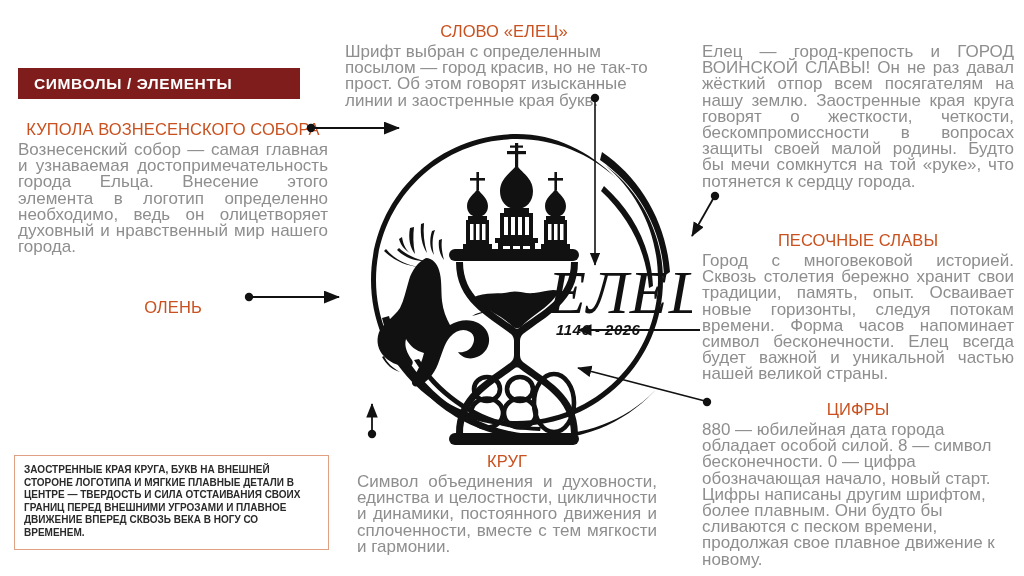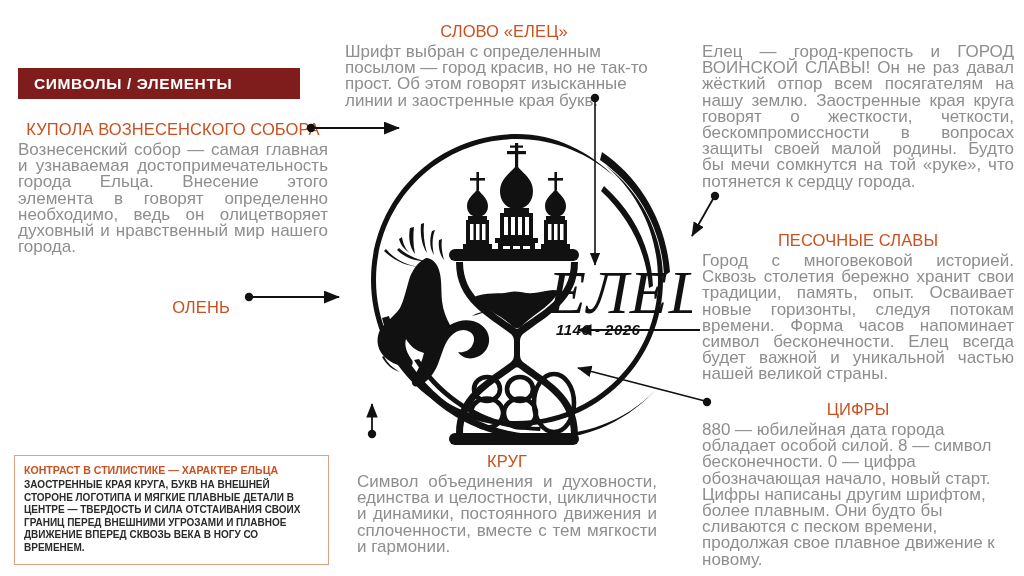--- a/index.html
+++ b/index.html
@@ -44,21 +44,21 @@
   }
   .blk-body {
     color: #8e8e8e;
     font-size: 17px;
     line-height: 16.2px;
     text-align: justify;
   }
 
   
   #b-kupola  { left: 18px;  top: 120px; width: 310px; }
-  #b-olen    { left: 18px;  top: 298px; width: 310px; margin-left: 28px; }
+  #b-olen    { left: 18px;  top: 298px; width: 310px; }
   #b-slovo   { left: 345px; top: 22px;  width: 318px; }
   #b-krug    { left: 357px; top: 452px; width: 300px; }
   #b-kraya   { left: 702px; top: 44px;  width: 312px; }
   #b-chasy   { left: 702px; top: 231px; width: 312px; }
   #b-cifry   { left: 702px; top: 400px; width: 312px; }
 
   #b-slovo .blk-body, #b-cifry .blk-body { text-align: left; }
 
   
   .callout {
@@ -99,29 +99,28 @@
 </style>
 </head>
 <body>
 
 <div id="page">
 
   <div class="badge">СИМВОЛЫ / ЭЛЕМЕНТЫ</div>
 
   <div class="block" id="b-kupola">
     <div class="blk-title">КУПОЛА ВОЗНЕСЕНСКОГО СОБОРА</div>
-    <div class="blk-body">Вознесенский собор — самая главная и узнаваемая достопримечательность города Ельца. Внесение этого элемента в говорят определенно необходимо, ведь он олицетворяет духовный и нравственный мир нашего города.</div>
+    <div class="blk-body">Вознесенский собор — самая главная и узнаваемая достопримечательность города Ельца. Внесение этого элемента в логотип определенно необходимо, ведь он олицетворяет духовный и нравственный мир нашего города.</div>
   </div>
 
   <div class="block" id="b-olen">
     <div class="blk-title">ОЛЕНЬ</div>
   </div>
 
   <div class="callout">
-    <div class="callout-title">КОНТРАСТ В СТИЛИСТИКЕ — ХАРАКТЕР ЕЛЬЦА</div>
     <div class="callout-body">ЗАОСТРЕННЫЕ КРАЯ КРУГА, БУКВ НА ВНЕШНЕЙ СТОРОНЕ ЛОГОТИПА И МЯГКИЕ ПЛАВНЫЕ ДЕТАЛИ В ЦЕНТРЕ — ТВЕРДОСТЬ И СИЛА ОТСТАИВАНИЯ СВОИХ ГРАНИЦ ПЕРЕД ВНЕШНИМИ УГРОЗАМИ И ПЛАВНОЕ ДВИЖЕНИЕ ВПЕРЕД СКВОЗЬ ВЕКА В НОГУ СО ВРЕМЕНЕМ.</div>
   </div>
 
   <div class="block" id="b-slovo">
     <div class="blk-title">СЛОВО «ЕЛЕЦ»</div>
     <div class="blk-body">Шрифт выбран с определенным посылом — город красив, но не так-то прост. Об этом говорят изысканные линии и заостренные края букв.</div>
   </div>
 
   <div class="block" id="b-krug">
     <div class="blk-title">КРУГ</div>

